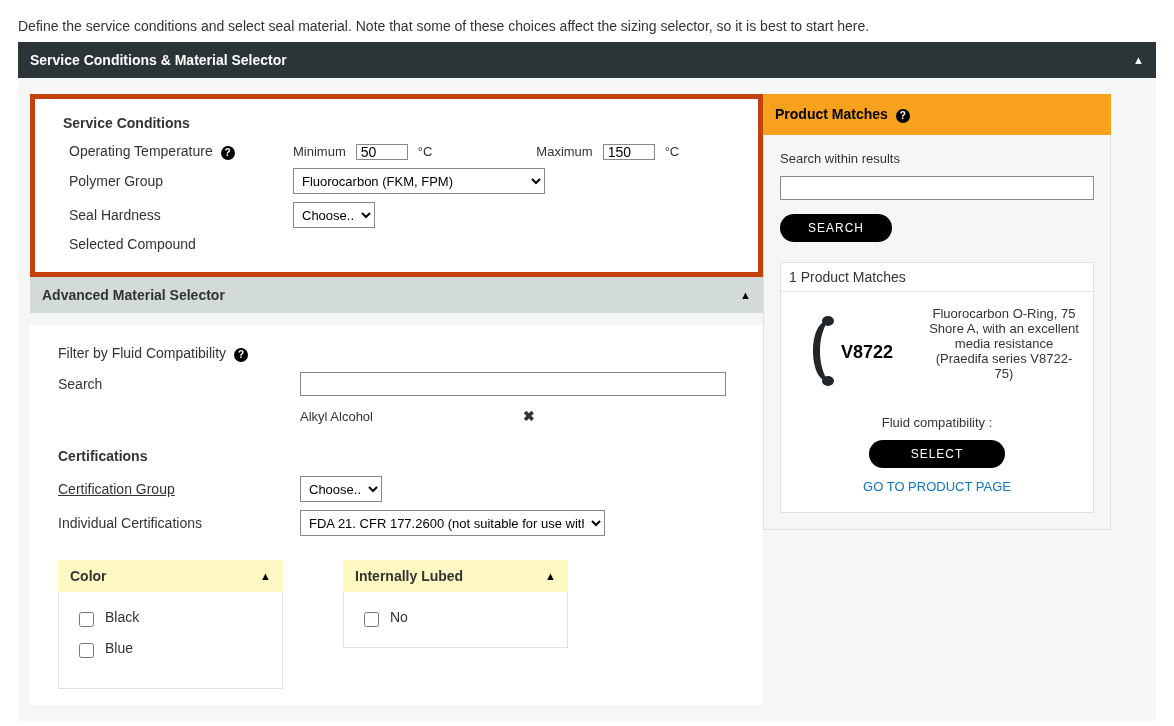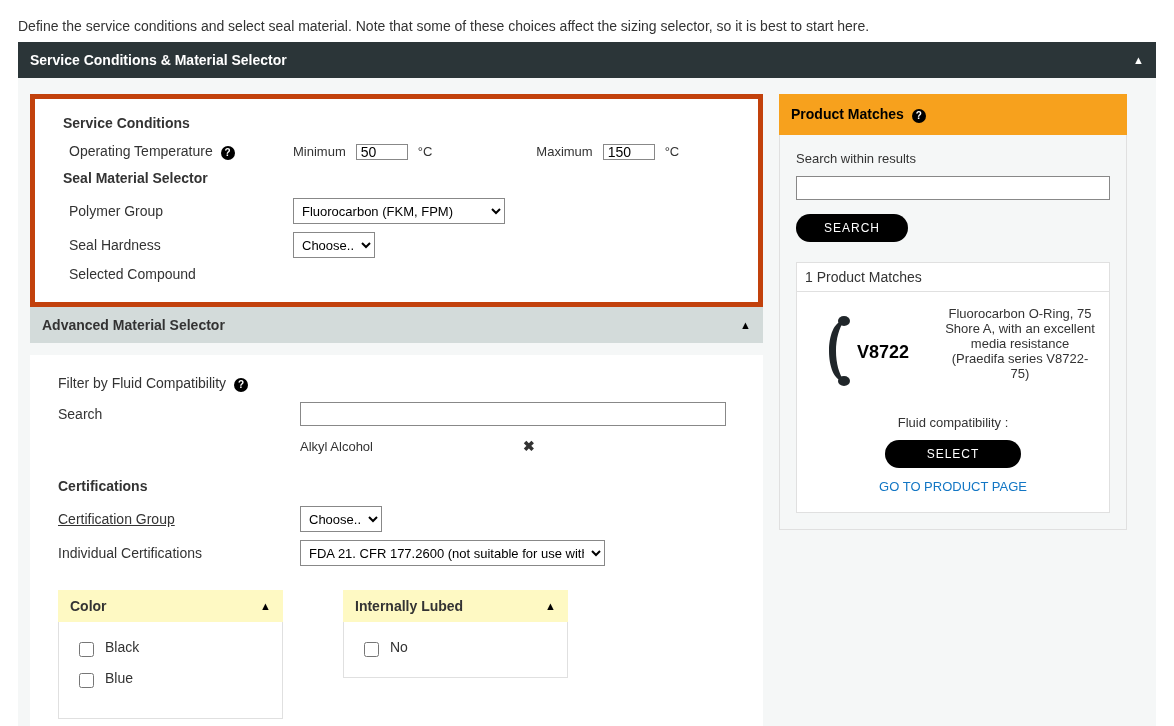--- a/index.html
+++ b/index.html
@@ -18,36 +18,36 @@
     font-weight: bold;
     padding: 10px 12px;
     display: flex;
     justify-content: space-between;
     align-items: center;
   }
   .panel-header .chev { color: #fff; }
   .chev { font-size: 11px; }
   .main-layout { display: flex; background: #f5f7f7; padding: 0; align-items: flex-start; }
   .left-col { flex: 0 0 745px; padding: 16px 0 16px 12px; }
-  .right-col { flex: 0 0 348px; margin-left: 16px; margin-top: 16px; }
+  .right-col { flex: 0 0 348px; margin-left: 0; margin-top: 16px; }
   .card {
     background: #fff;
     border: 5px solid #c2410c;
     padding: 12px 16px 16px 28px;
   }
   .section-title { font-weight: bold; margin: 4px 0 8px 0; }
   .row { display: flex; align-items: center; padding: 4px 0; }
   .row .label { flex: 0 0 230px; font-size: 14px; padding-left: 6px; }
   .row .controls { flex: 1; display: flex; align-items: center; gap: 12px; }
   .temp-group { display: flex; align-items: center; gap: 10px; }
   .temp-group .mm { font-size: 13px; }
   .temp-group input { width: 52px; height: 16px; font-size: 14px; text-align: left; padding: 2px 4px; border: 1px solid #888; }
   .unit { font-size: 13px; }
   select { height: 26px; font-size: 13px; border: 1px solid #888; background: #fff; padding: 2px 4px; }
-  .sel-wide { width: 212px; }
+  .sel-wide { width: 252px; }
   .sel-narrow { width: 82px; }
   .sel-mid { width: 305px; }
   .help-icon {
     display: inline-block;
     width: 14px; height: 14px;
     background: #000;
     color: #fff;
     border-radius: 50%;
     font-size: 10px;
     font-weight: bold;
@@ -169,21 +169,20 @@
             </div>
             <div style="width:80px;"></div>
             <div class="temp-group">
               <span class="mm">Maximum</span>
               <input type="text" value="150" style="">
               <span class="unit">°C</span>
             </div>
           </div>
         </div>
 
-        <div class="section-title" style="margin-top:6px;">Seal Material Selector</div>
 
         <div class="row">
           <div class="label">Polymer Group</div>
           <div class="controls">
             <select class="sel-wide">
               <option>Fluorocarbon (FKM, FPM)</option>
             </select>
           </div>
         </div>
 

